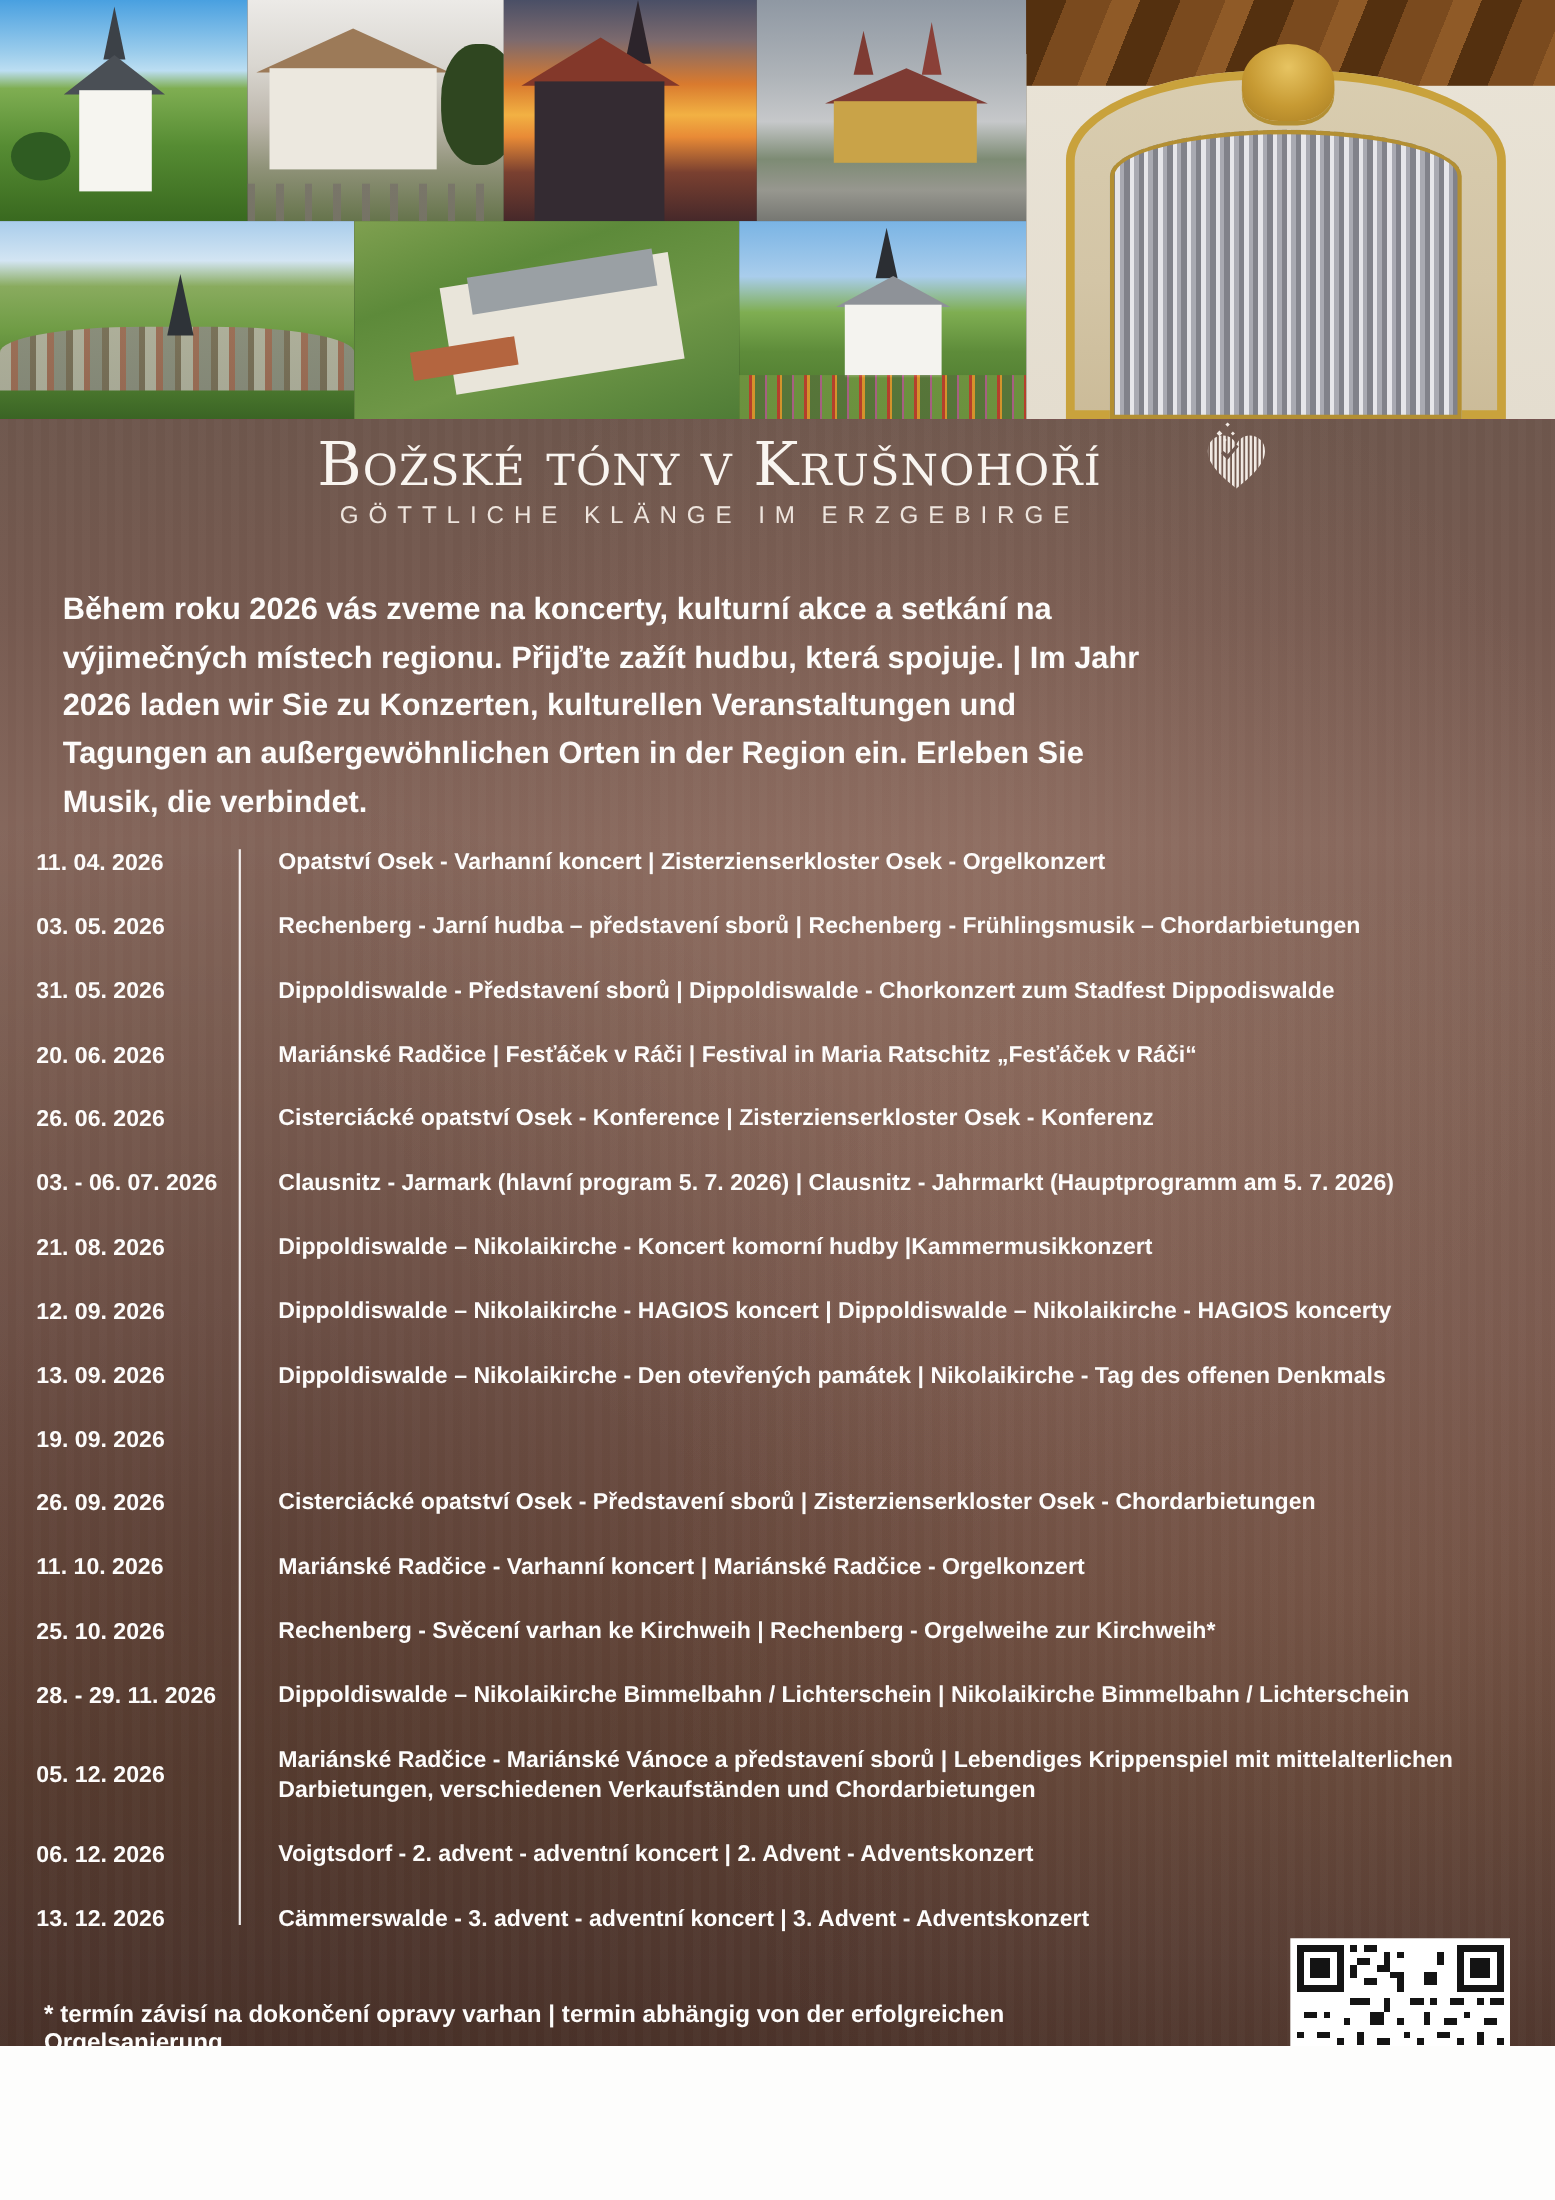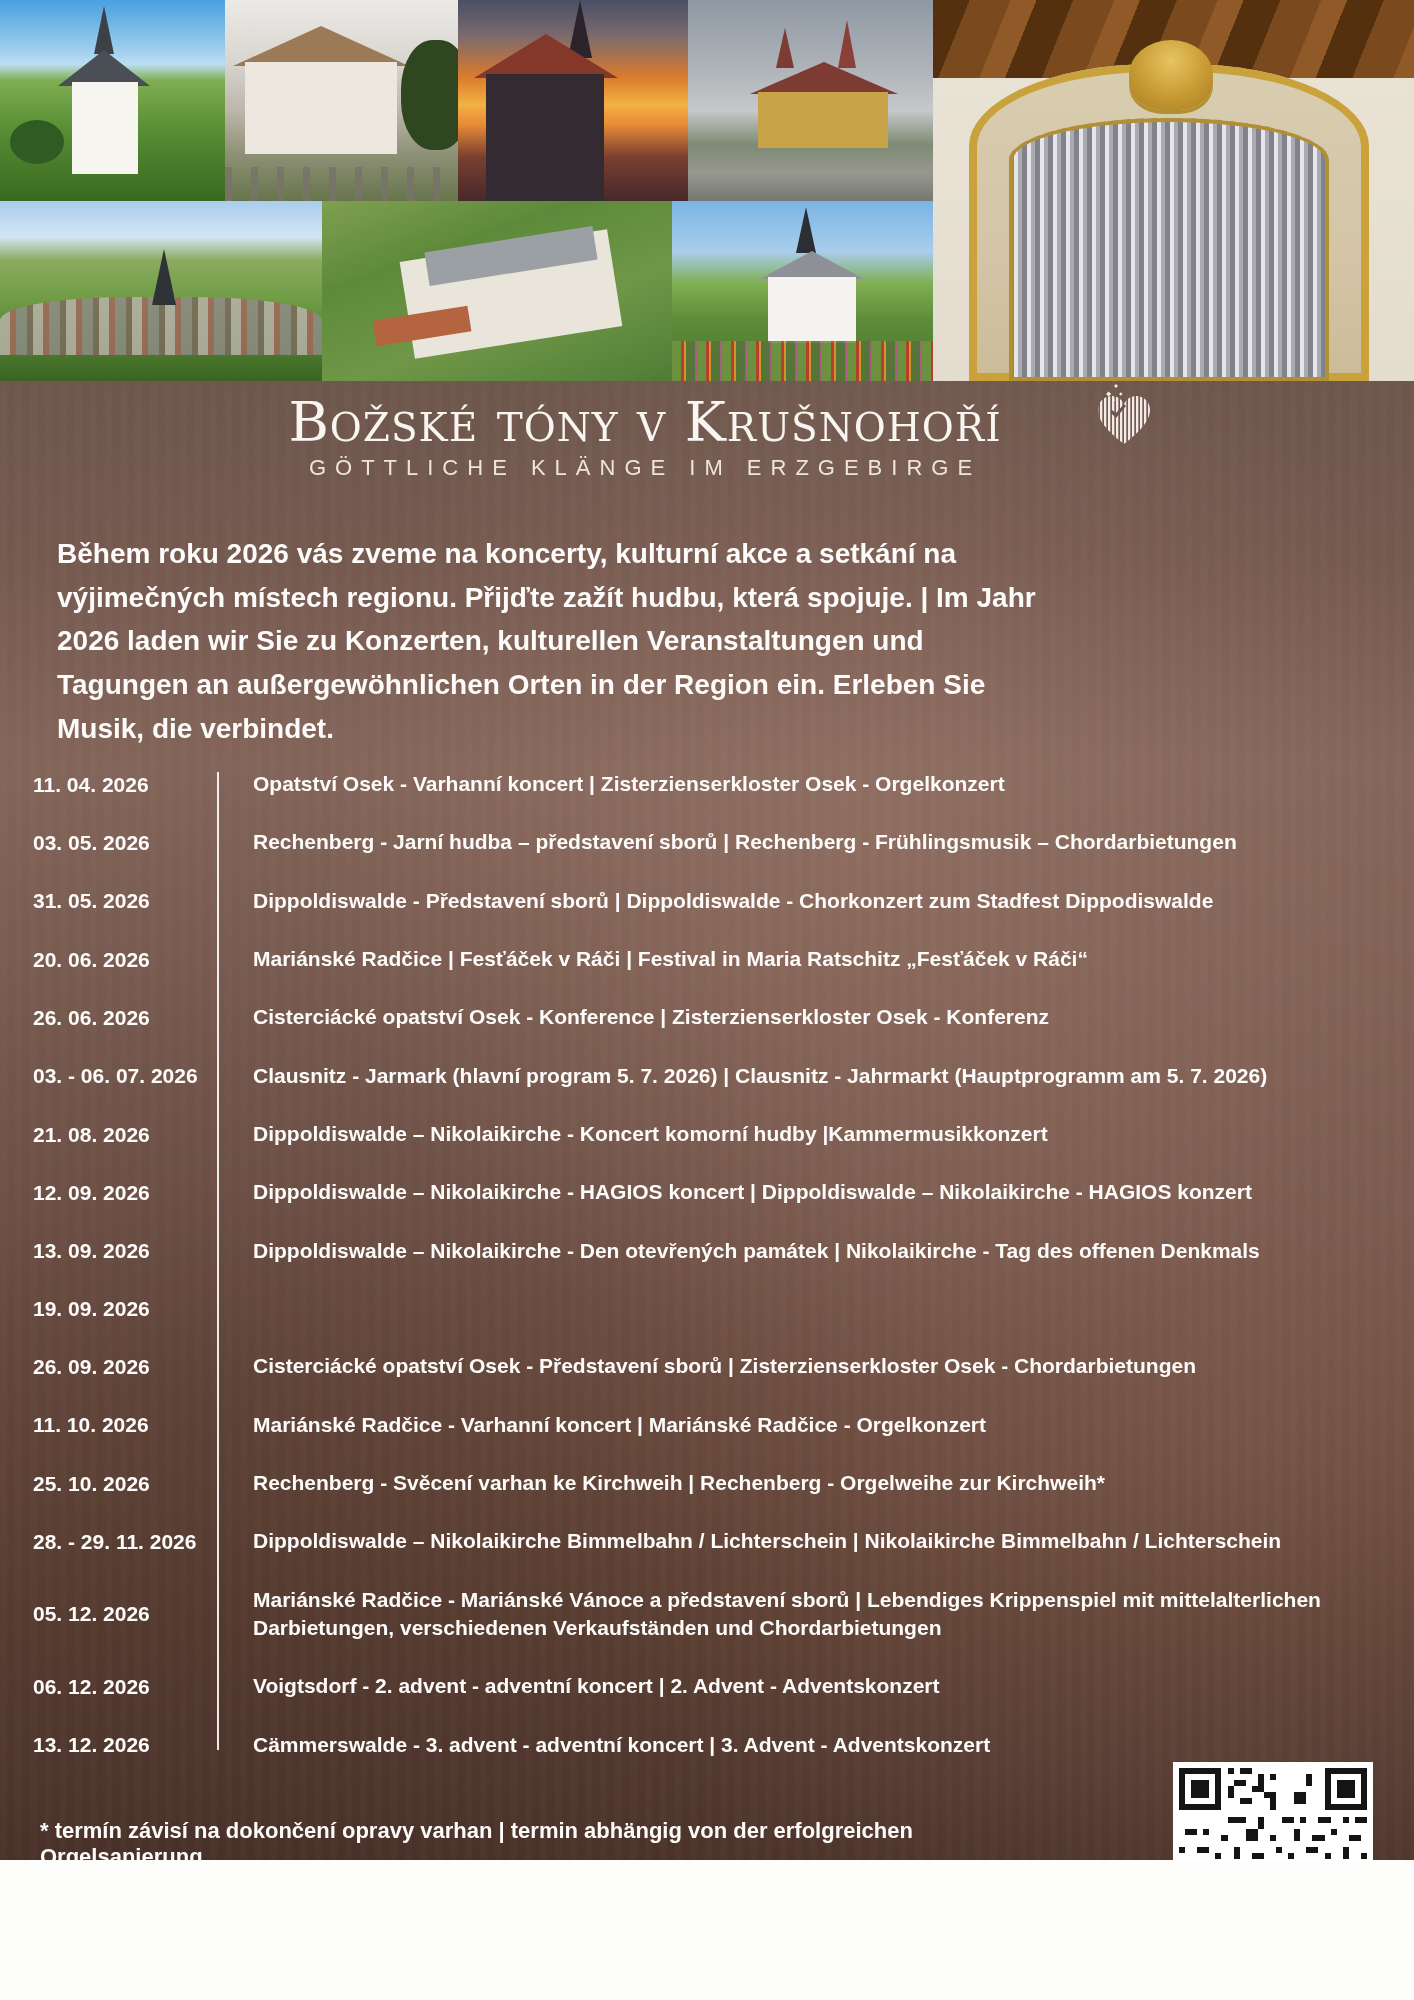--- a/index.html
+++ b/index.html
@@ -208,21 +208,21 @@
       <div class="row">
       <div class="date">03. - 06. 07. 2026</div>
       <div class="desc">Clausnitz - Jarmark (hlavní program 5. 7. 2026) | Clausnitz - Jahrmarkt (Hauptprogramm am 5. 7. 2026)</div>
     </div>
       <div class="row">
       <div class="date">21. 08. 2026</div>
       <div class="desc">Dippoldiswalde – Nikolaikirche - Koncert komorní hudby |Kammermusikkonzert</div>
     </div>
       <div class="row">
       <div class="date">12. 09. 2026</div>
-      <div class="desc">Dippoldiswalde – Nikolaikirche - HAGIOS koncert | Dippoldiswalde – Nikolaikirche - HAGIOS konzert</div>
+      <div class="desc">Dippoldiswalde – Nikolaikirche - HAGIOS koncert | Dippoldiswalde – Nikolaikirche - HAGIOS koncerty</div>
     </div>
       <div class="row">
       <div class="date">13. 09. 2026</div>
       <div class="desc">Dippoldiswalde – Nikolaikirche - Den otevřených památek | Nikolaikirche - Tag des offenen Denkmals</div>
     </div>
       <div class="row">
       <div class="date">19. 09. 2026</div>
     </div>
       <div class="row">
       <div class="date">26. 09. 2026</div>

